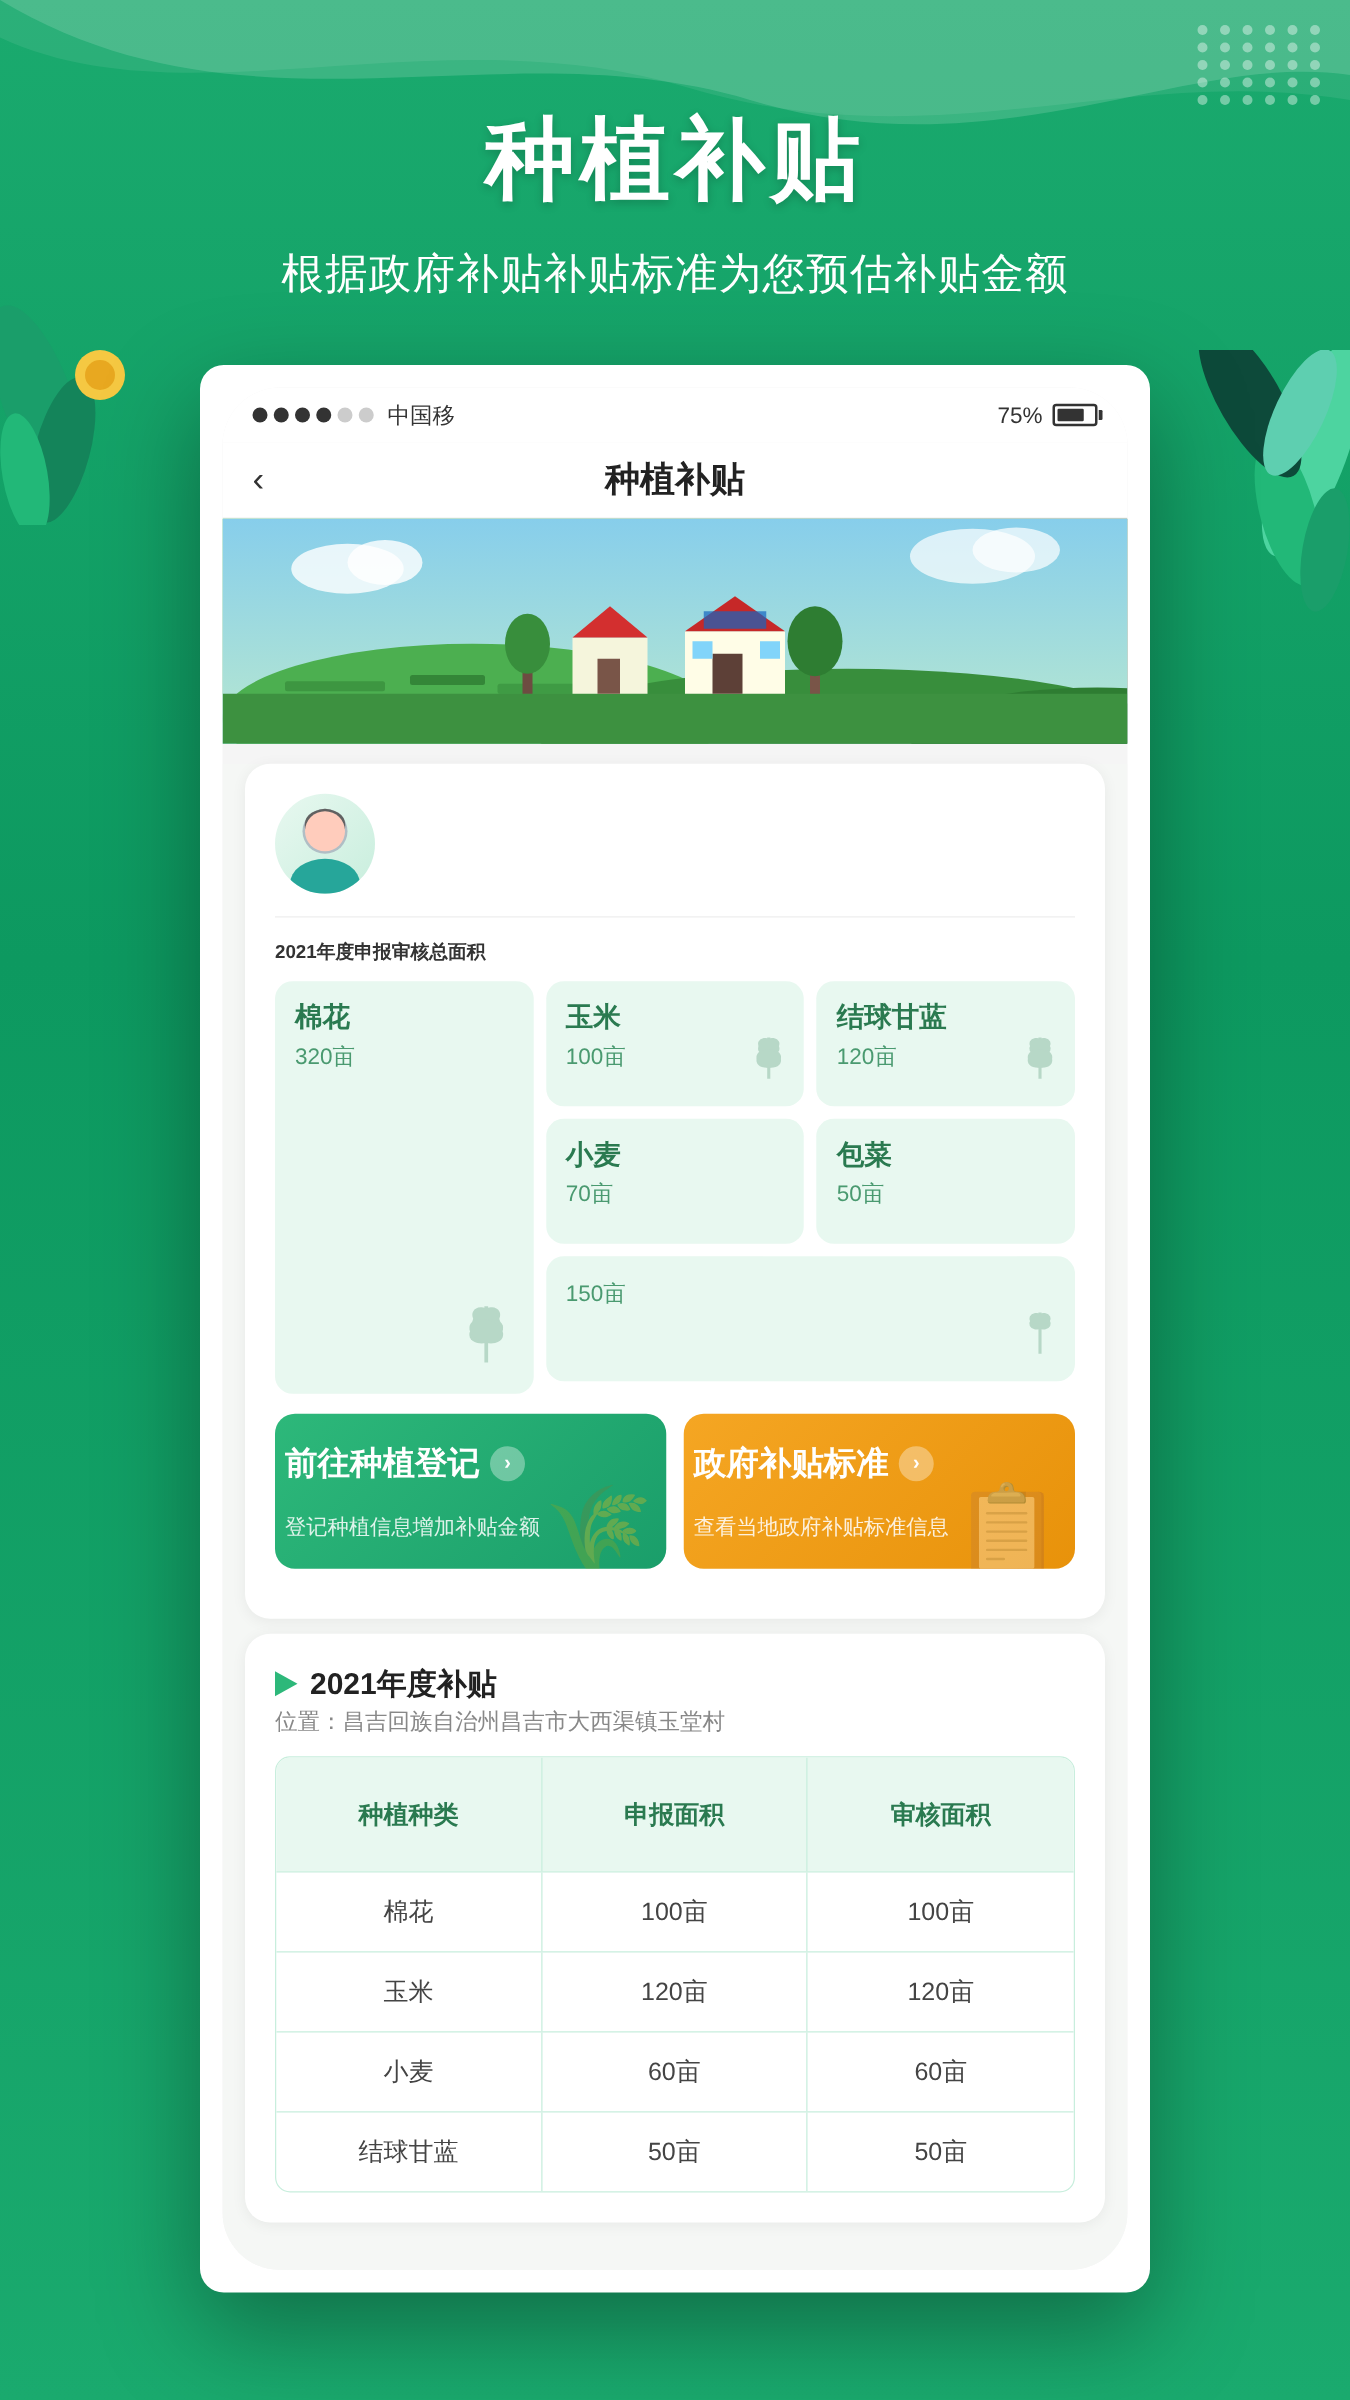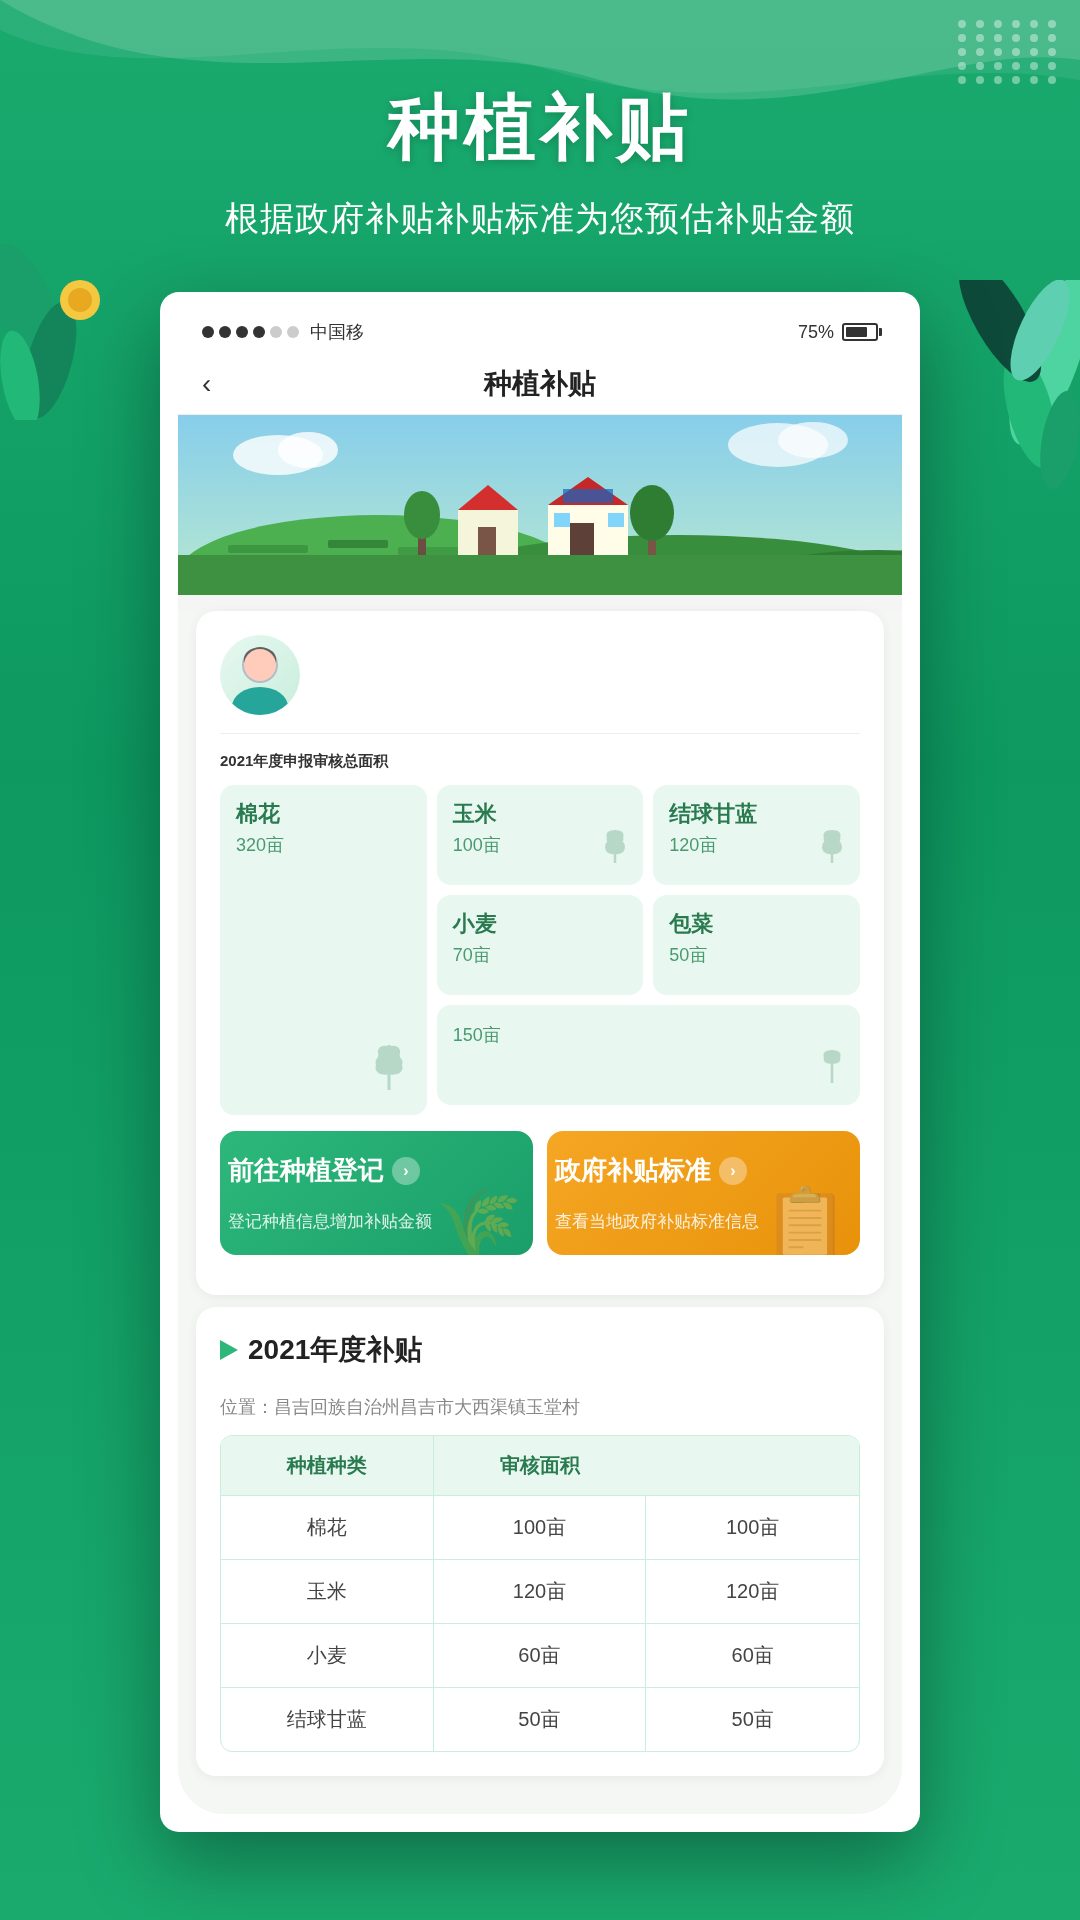--- a/index.html
+++ b/index.html
@@ -327,24 +327,24 @@
       background: white;
       border-radius: 20px;
       padding: 24px;
       margin-top: 12px;
       box-shadow: 0 2px 12px rgba(0,0,0,0.06);
     }
     .subsidy-header {
       display: flex;
       align-items: center;
       gap: 10px;
-      font-size: 28px;
+      font-size: 24px;
       font-weight: 700;
       color: #222;
-      margin-bottom: 26px;
+      margin-bottom: 2px;
     }
     .subsidy-header-icon {
       width: 0; height: 0;
       border-top: 10px solid transparent;
       border-bottom: 10px solid transparent;
       border-left: 18px solid #2db87a;
     }
     .subsidy-location {
       font-size: 18px;
       color: #888;
@@ -358,21 +358,21 @@
       border-radius: 12px;
       overflow: hidden;
     }
     .table-header {
       display: grid;
       grid-template-columns: 1fr 1fr 1fr;
       background: #e8f8f0;
     }
     .th {
       text-align: center;
-      padding: 16px 8px;
+      padding: 32px 8px;
       font-size: 20px;
       font-weight: 600;
       color: #2a7a50;
       border-right: 1.5px solid #c8eedd;
     }
     .th:last-child { border-right: none; }
     .table-row {
       display: grid;
       grid-template-columns: 1fr 1fr 1fr;
       border-top: 1.5px solid #c8eedd;
@@ -642,20 +642,21 @@
             <div class="subsidy-header-icon"></div>
             <span>2021年度补贴</span>
           </div>
           <div class="subsidy-location">
             <span>位置：</span><span>昌吉回族自治州昌吉市大西渠镇玉堂村</span>
           </div>
 
           <div class="subsidy-table">
             <div class="table-header">
               <div class="th">种植种类</div>
+              <div class="th">申报面积</div>
               <div class="th">审核面积</div>
             </div>
             <div class="table-row">
               <div class="td">棉花</div>
               <div class="td">100亩</div>
               <div class="td">100亩</div>
             </div>
             <div class="table-row">
               <div class="td">玉米</div>
               <div class="td">120亩</div>

